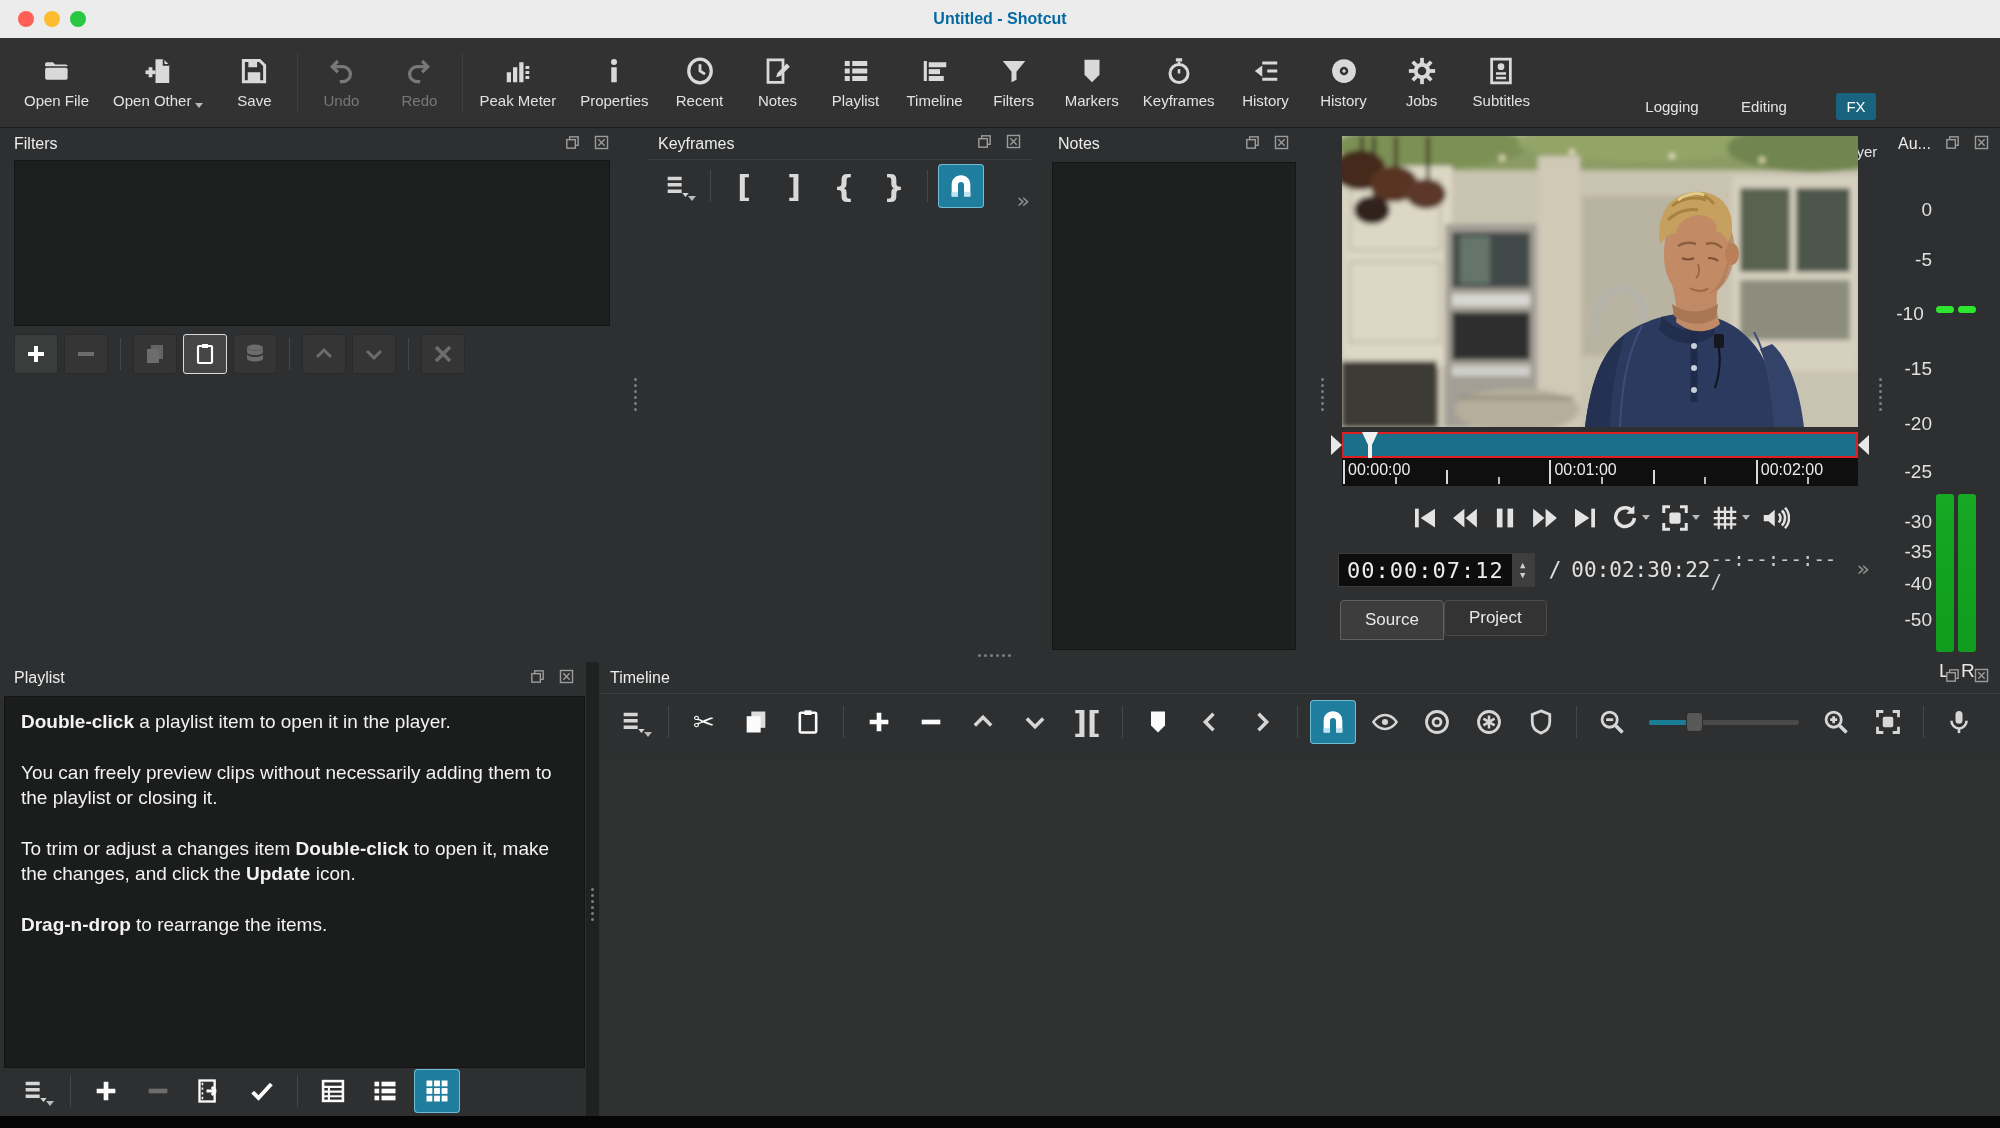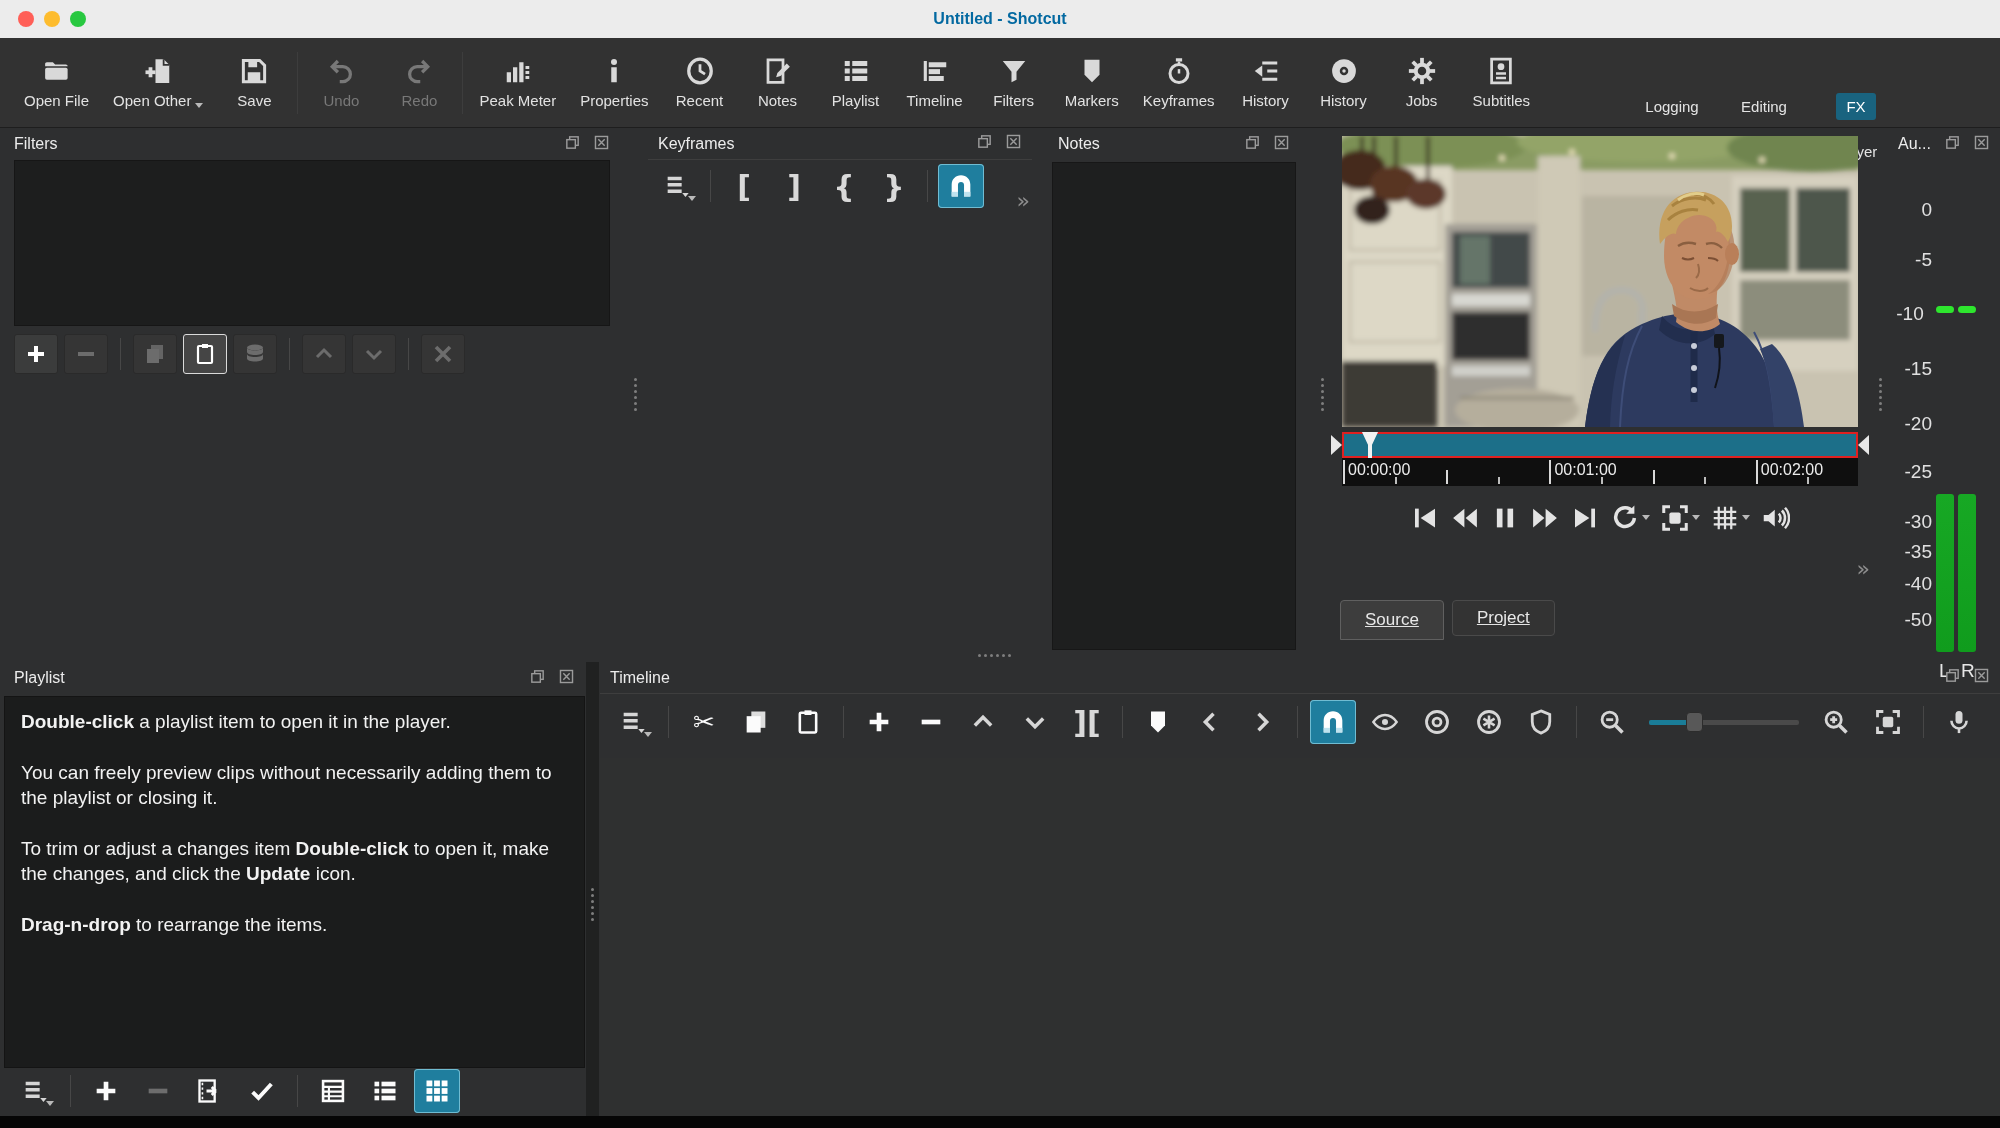--- a/index.html
+++ b/index.html
@@ -91,21 +91,21 @@
   .timerow{position:absolute;left:8px;top:424px;width:528px;height:36px;display:flex;align-items:center;
            font-family:"DejaVu Sans Mono",monospace;}
   .spinbox{display:flex;align-items:stretch;height:34px;border:1px solid #3c3c3c;background:#0d0d0d;}
   .spinval{display:flex;align-items:center;padding:0 8px;font-size:22px;color:#ededed;letter-spacing:1px;}
   .spins{width:22px;background:#3e3e3e;display:flex;flex-direction:column;align-items:center;justify-content:center;
          color:#cfcfcf;font-size:9px;line-height:10px;}
   .tsep{font-size:21px;color:#e0e0e0;margin:0 10px 0 14px;}
   .tdur{font-size:21px;color:#e0e0e0;}
   .tsel{margin-left:auto;font-size:19px;color:#c9c9c9;padding-right:14px;}
   .pl-overflow{position:absolute;right:0px;top:428px;}
-  .tabs{position:absolute;left:10px;top:472px;display:flex;gap:8px;text-decoration:underline;}
+  .tabs{position:absolute;left:10px;top:472px;display:flex;}
   .tab{height:36px;padding:0 24px;display:flex;align-items:center;font-size:17px;color:#e8e8e8;
        background:#333;border:1px solid #4a4a4a;border-radius:4px;}
   .tab.active{background:#3d3d3d;border-color:#606060;border-radius:4px 4px 0 0;height:40px;}
   
   #audio-panel{position:absolute;left:1888px;top:128px;width:112px;height:534px;}
   .mlabel{position:absolute;font-size:19px;color:#e0e0e0;text-align:right;width:44px;}
   .mbar{position:absolute;width:18px;border-radius:3px;background:linear-gradient(#17a824,#109c1d);}
   .mpeak{position:absolute;width:18px;height:7px;border-radius:4px;background:#2ee62e;}
   .mchan{position:absolute;font-size:19px;color:#e6e6e6;}
   
@@ -636,20 +636,32 @@
           <span class="caret"></span>
         </div>
         <div class="tr-btn">
           <svg viewBox="0 0 24 24" fill="none">
             <path d="M3 9.5v5h3.8l5 4.2V5.3l-5 4.2z" fill="currentColor"></path>
             <path d="M15 8.5a5 5 0 0 1 0 7M17.5 6a8.5 8.5 0 0 1 0 12M20 3.8a12 12 0 0 1 0 16.4" stroke="currentColor" stroke-width="2"></path>
           </svg>
         </div>
       </div>
 
+    <div class="timerow">
+      <div class="spinbox">
+        <span class="spinval">00:00:07:12</span>
+        <span class="spins">
+            <span>▲</span>
+            <span>▼</span>
+          </span>
+      </div>
+      <span class="tsep">/</span>
+      <span class="tdur">00:02:30:22</span>
+      <span class="tsel">--:--:--:-- /</span>
+    </div>
     <div class="pl-overflow overflow-chevrons">»</div>
 
     <div class="tabs">
       <div class="tab active">Source</div>
       <div class="tab">Project</div>
     </div>
   </div>
 
   <div id="audio-panel">
     <div class="phead">

